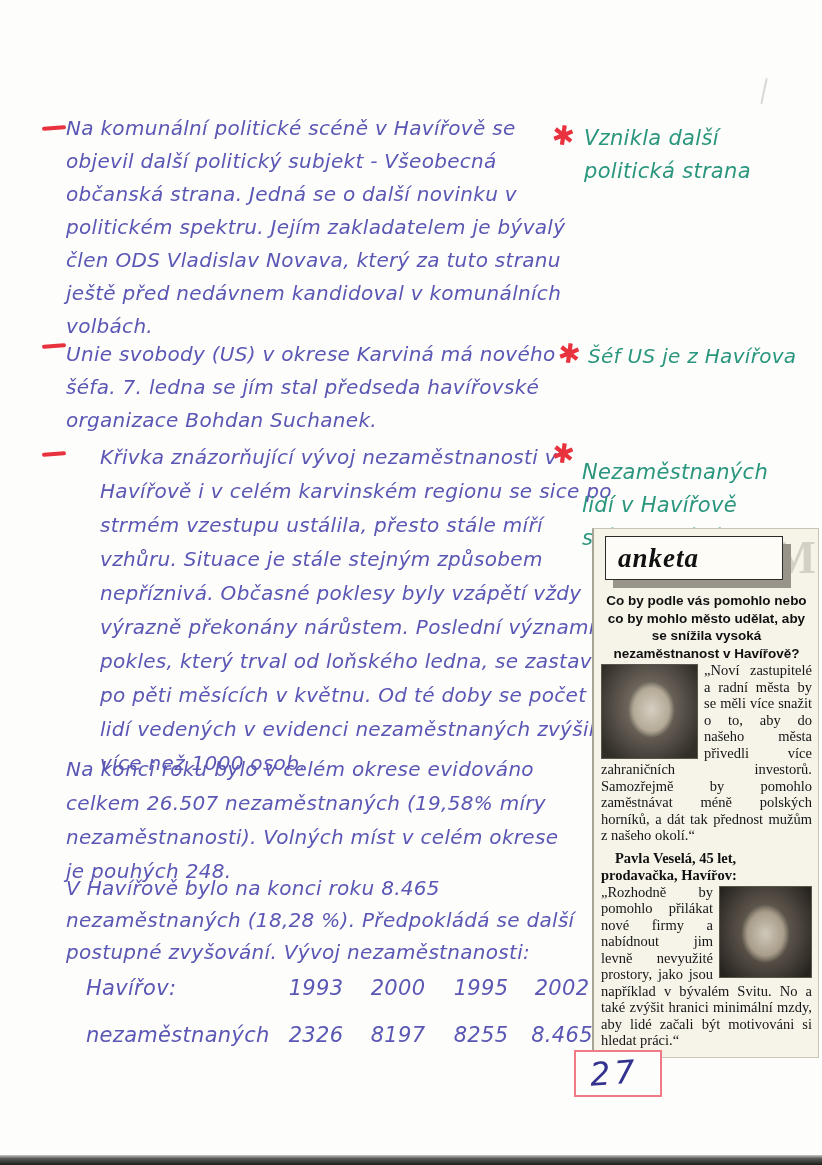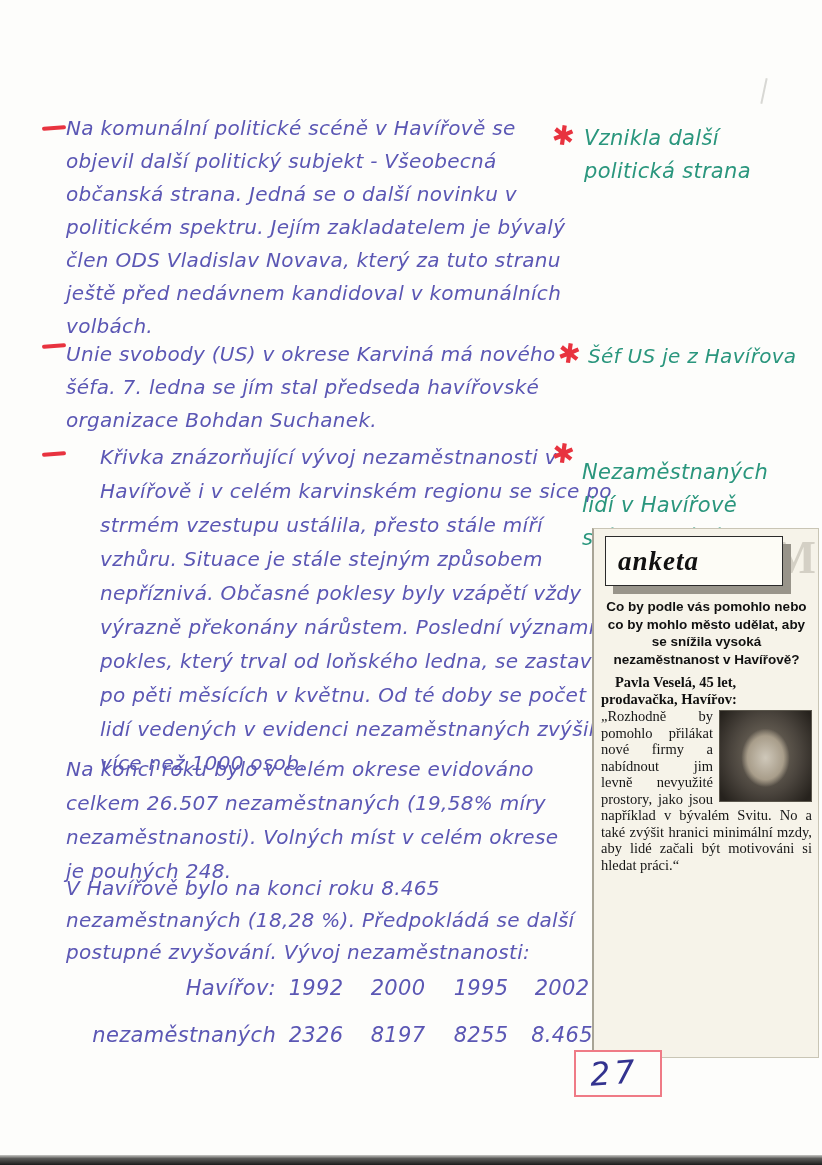--- a/index.html
+++ b/index.html
@@ -62,37 +62,37 @@
   #h3-ast { left: 552px; top: 438px; }
 
   
   #unemployment-table {
     left: 86px; top: 972px; width: 500px;
     display: grid;
     grid-template-columns: 190px 80px 84px 82px 80px;
     row-gap: 14px;
     font-size: 21px;
   }
-  #unemployment-table .cell { text-align: right; }
+  #unemployment-table .cell { text-align: left; }
   #unemployment-table .num { text-align: center; }
 
   
   #clipping {
     left: 592px; top: 528px; width: 227px; height: 530px;
     background: #f6f3e9;
     border: 1px solid #c9c5b5;
     border-left: 2px solid #a8a496;
     padding: 7px 6px 4px 7px;
     font-family: "Liberation Serif", "DejaVu Serif", serif;
     color: #1b1b1b;
     overflow: hidden;
   }
   #anketa-box {
     position: relative;
-    width: 178px; height: 50px;
+    width: 178px; height: 44px;
     margin-left: 4px;
     background: #fdfcf6;
     border: 1.5px solid #2a2a2a;
     box-shadow: 8px 8px 0 #98948a;
     display: flex; align-items: center;
     padding-left: 12px;
   }
   #anketa-box .anketa-word {
     font-family: "Liberation Serif", "DejaVu Serif", serif;
     font-weight: bold; font-style: italic;
@@ -184,21 +184,21 @@
 <div class="dash-marker" style="left:42px; top:344px;"></div>
 <div class="abs hand" id="note2-text">Unie svobody (US) v okrese Karviná má nového šéfa. 7. ledna se jím stal předseda havířovské organizace Bohdan Suchanek.</div>
 
 <div class="dash-marker" style="left:42px; top:452px;"></div>
 <div class="abs hand" id="note3-p1">Křivka znázorňující vývoj nezaměstnanosti v Havířově i v celém karvinském regionu se sice po strmém vzestupu ustálila, přesto stále míří vzhůru. Situace je stále stejným způsobem nepříznivá. Občasné poklesy byly vzápětí vždy výrazně překonány nárůstem. Poslední významný pokles, který trval od loňského ledna, se zastavil po pěti měsících v květnu. Od té doby se počet lidí vedených v evidenci nezaměstnaných zvýšil o více než 1000 osob.</div>
 <div class="abs hand" id="note3-p2">Na konci roku bylo v celém okrese evidováno celkem 26.507 nezaměstnaných (19,58% míry nezaměstnanosti). Volných míst v celém okrese je pouhých 248.</div>
 <div class="abs hand" id="note3-p3">V Havířově bylo na konci roku 8.465 nezaměstnaných (18,28 %). Předpokládá se další postupné zvyšování. Vývoj nezaměstnanosti:</div>
 
 <div class="abs hand" id="unemployment-table">
   <span class="cell">Havířov:</span>
-  <span class="cell num">1992</span>
+  <span class="cell num">1993</span>
   <span class="cell num">2000</span>
   <span class="cell num">1995</span>
   <span class="cell num">2002</span>
   <span class="cell">nezaměstnaných</span>
   <span class="cell num">2326</span>
   <span class="cell num">8197</span>
   <span class="cell num">8255</span>
   <span class="cell num">8.465</span>
 </div>
 
@@ -211,20 +211,24 @@
 <span class="asterisk-marker" id="h3-ast">✱</span>
 <div class="abs hand-green" id="headline3">Nezaměstnaných lidí v Havířově stále přibývá</div>
 
 <div class="abs" id="clipping">
   <span class="watermark">M</span>
   <div id="anketa-box">
     <span class="anketa-word">anketa</span>
   </div>
   <div id="clip-question">Co by podle vás pomohlo nebo co by mohlo město udělat, aby se snížila vysoká nezaměstnanost v Havířově?</div>
 
+  <div class="resp-quote">
+    <div class="photo" id="photo-katka"></div>
+    <span>„Noví zastupitelé a radní města by se měli více snažit o to, aby do našeho města přivedli více zahraničních investorů. Samozřejmě by pomohlo zaměstnávat méně polských horníků, a dát tak přednost mužům z našeho okolí.“</span>
+  </div>
 
   <div class="resp-intro">Pavla Veselá, 45 let, prodavačka, Havířov:</div>
   <div class="resp-quote">
     <div class="photo" id="photo-pavla"></div>
     <span>„Rozhodně by pomohlo přilákat nové firmy a nabídnout jim levně nevyužité prostory, jako jsou například v bývalém Svitu. No a také zvýšit hranici minimální mzdy, aby lidé začali být motivováni si hledat práci.“</span>
   </div>
 </div>
 
 <div class="abs" id="page-number-box">
   <span class="num">27</span>

